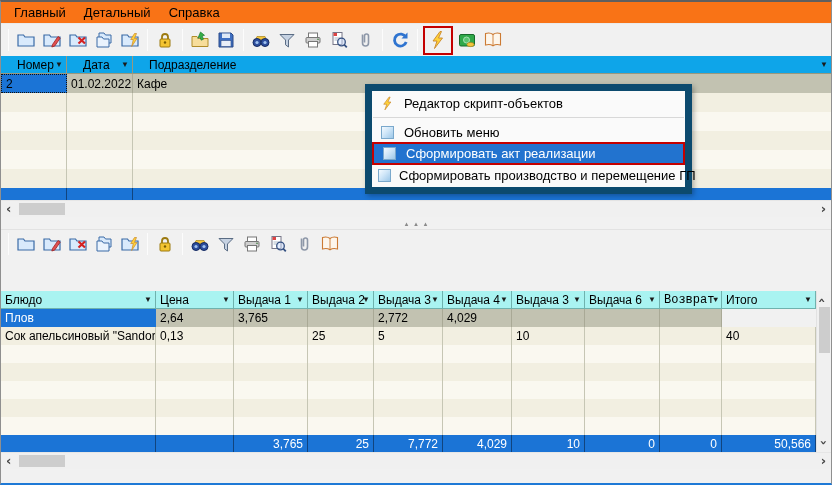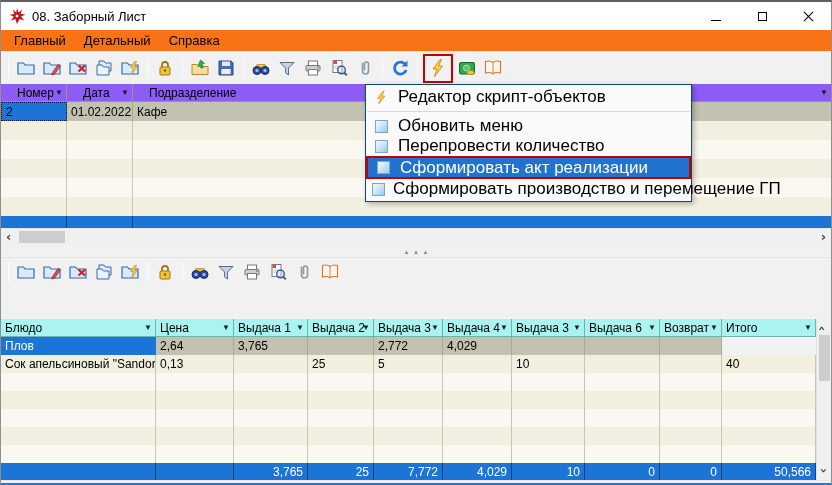--- a/index.html
+++ b/index.html
@@ -36,21 +36,21 @@
   .toolbar.low{ height:28px; border-top:1px solid #e2e2e2; }
   .tsep{ width:1px; height:22px; background:#c9c9c9; border-right:1px solid #fcfcfc; margin:0 4px; }
   .tbtn{ width:26px; height:26px; display:flex; align-items:center; justify-content:center; }
   .tbtn svg{ width:20px; height:20px; }
   .red-box{ border:2px solid #c40000; display:flex; align-items:center; justify-content:center; width:30px; height:29px; margin:0 1px; }
 
   
   .ghead{ display:flex; height:18px; }
   .hcell{ position:relative; display:flex; align-items:center; padding-left:4px; border-right:1px solid #98987e; border-bottom:1px solid #98987e; overflow:hidden; white-space:nowrap; }
   .hcell .arr{ position:absolute; right:3px; top:4px; font-size:8px; color:#1a1a1a; }
-  .yellow .hcell{ background:#8b5cf6;padding-left:16px; }
+  .yellow .hcell{ background:#0ea5e9;padding-left:16px; }
   .cyan .hcell{ background:#a9f3f1; border-right:1px solid #6fb2ae; border-bottom:1px solid #6fb2ae; }
 
   .grow{ display:flex; height:19px; }
   .grow.h18{ height:18px; }
   .gcell{ display:flex; align-items:center; padding-left:4px; border-right:1px solid #c6c6b4; overflow:hidden; white-space:nowrap; }
   .row-a .gcell{ background:#f2efe1; }
   .row-b .gcell{ background:#faf8f0; }
   .row-sel .gcell{ background:#c2c2b1; border-right:1px solid #a9a996; }
   .cell-focus{ background:#1b74d6 !important; border:1px dotted #101010 !important; color:#000; }
   .cell-sel-white{ background:#1b74d6 !important; color:#fff; border-right:1px solid #1b74d6 !important; }
@@ -77,54 +77,34 @@
   .vthumb{ position:absolute; top:16px; left:2px; width:11px; height:46px; background:#cdcdcd; }
 
   
   .statusbar{ position:relative; height:20px; background:#f1f1f1; border-top:1px solid #d9d9d9; display:flex; align-items:center; padding-left:4px; }
   .sdiv{ position:absolute; top:2px; bottom:2px; width:1px; background:#cdcdcd; }
   .grip{ position:absolute; right:1px; bottom:1px; width:13px; height:13px;
          background:repeating-linear-gradient(135deg, transparent 0 3px, #a9a9a9 3px 4px); }
 
   
   .ctxmenu{ position:absolute; left:364px; top:82px; width:327px; background:#fafafa;
-            border:1px solid #0c4a6e; box-shadow:2px 2px 5px rgba(0,0,0,.28); z-index:20; padding:2px 0; font-size:17px; }
+            border:7px solid #0c4a6e; box-shadow:2px 2px 5px rgba(0,0,0,.28); z-index:20; padding:2px 0; font-size:13px; }
   .cm-item{ height:20px; display:flex; align-items:center; padding-left:6px; }
   .cm-item .cm-ic{ width:18px; display:flex; align-items:center; justify-content:center; }
   .cm-item .cm-label{ margin-left:8px; white-space:nowrap; }
   .cm-sep{ height:1px; background:#d8d8d8; margin:4px 1px; }
   .cm-hl{ background:#2273cf; color:#fff; border:2px solid #c40000; height:23px; }
   .win-ic{ width:13px; height:13px; border:1px solid #7aa8cc;
            background:linear-gradient(135deg,#f4faff 0%,#cfe6f8 45%,#9cc7e8 100%); }
 </style>
 </head>
 <body>
 
 <div class="window">
 
-  <div class="titlebar">
-    <span class="app-icon">
-      <svg viewBox="0 0 16 16">
-          <path d="M8 0l1.6 4.4 3.7-2.9-1.8 4.3 4.8.8-4.3 2 3.2 3.9-4.6-1.6L8 16l-1.7-4.9-4.6 1.6 3.2-3.9-4.3-2 4.8-.8L3.6 1.5l3.7 2.9z" fill="#cc1414"></path>
-          <circle cx="8" cy="8" r="2" fill="#fff" stroke="#7a0000" stroke-width="0.8"></circle>
-        </svg>
-    </span>
-    <span class="title-text">08. Заборный Лист</span>
-    <div class="win-controls">
-      <div class="win-btn">
-          <span class="glyph-min"></span>
-        </div>
-      <div class="win-btn">
-          <span class="glyph-max"></span>
-        </div>
-      <div class="win-btn">
-          <span class="glyph-close"></span>
-        </div>
-    </div>
-  </div>
 
   <div class="menubar" id="menubar">
       <div class="menu-item">Главный</div>
       <div class="menu-item">Детальный</div>
       <div class="menu-item">Справка</div>
     </div>
 
   <div class="toolbar top" id="toolbar-top">
       <span class="tsep"></span>
       <div class="tbtn">
@@ -423,21 +403,21 @@
             <span class="arr">▼</span>
           </div>
           <div class="hcell" style="width: 73px;">
             <span>Выдача 3</span>
             <span class="arr">▼</span>
           </div>
           <div class="hcell" style="width: 75px;">
             <span>Выдача 6</span>
             <span class="arr">▼</span>
           </div>
-          <div class="hcell" style="width: 62px;">
+          <div class="hcell" style="width: 62px; font-family: Liberation Mono, monospace;">
             <span>Возврат</span>
             <span class="arr">▼</span>
           </div>
           <div class="hcell" style="width: 94px;">
             <span>Итого</span>
             <span class="arr">▼</span>
           </div>
         </div>
       <div id="lower-rows">
           <div class="grow h18 row-sel">
@@ -560,26 +540,20 @@
         </span>
         <span class="cm-label">Редактор скрипт-объектов</span>
       </div>
       <div class="cm-sep"></div>
       <div class="cm-item">
         <span class="cm-ic">
           <span class="win-ic"></span>
         </span>
         <span class="cm-label">Обновить меню</span>
       </div>
-      <div class="cm-item">
-        <span class="cm-ic">
-          <span class="win-ic"></span>
-        </span>
-        <span class="cm-label">Перепровести количество</span>
-      </div>
       <div class="cm-item cm-hl">
         <span class="cm-ic">
           <span class="win-ic"></span>
         </span>
         <span class="cm-label">Сформировать акт реализации</span>
       </div>
       <div class="cm-item">
         <span class="cm-ic">
           <span class="win-ic"></span>
         </span>

